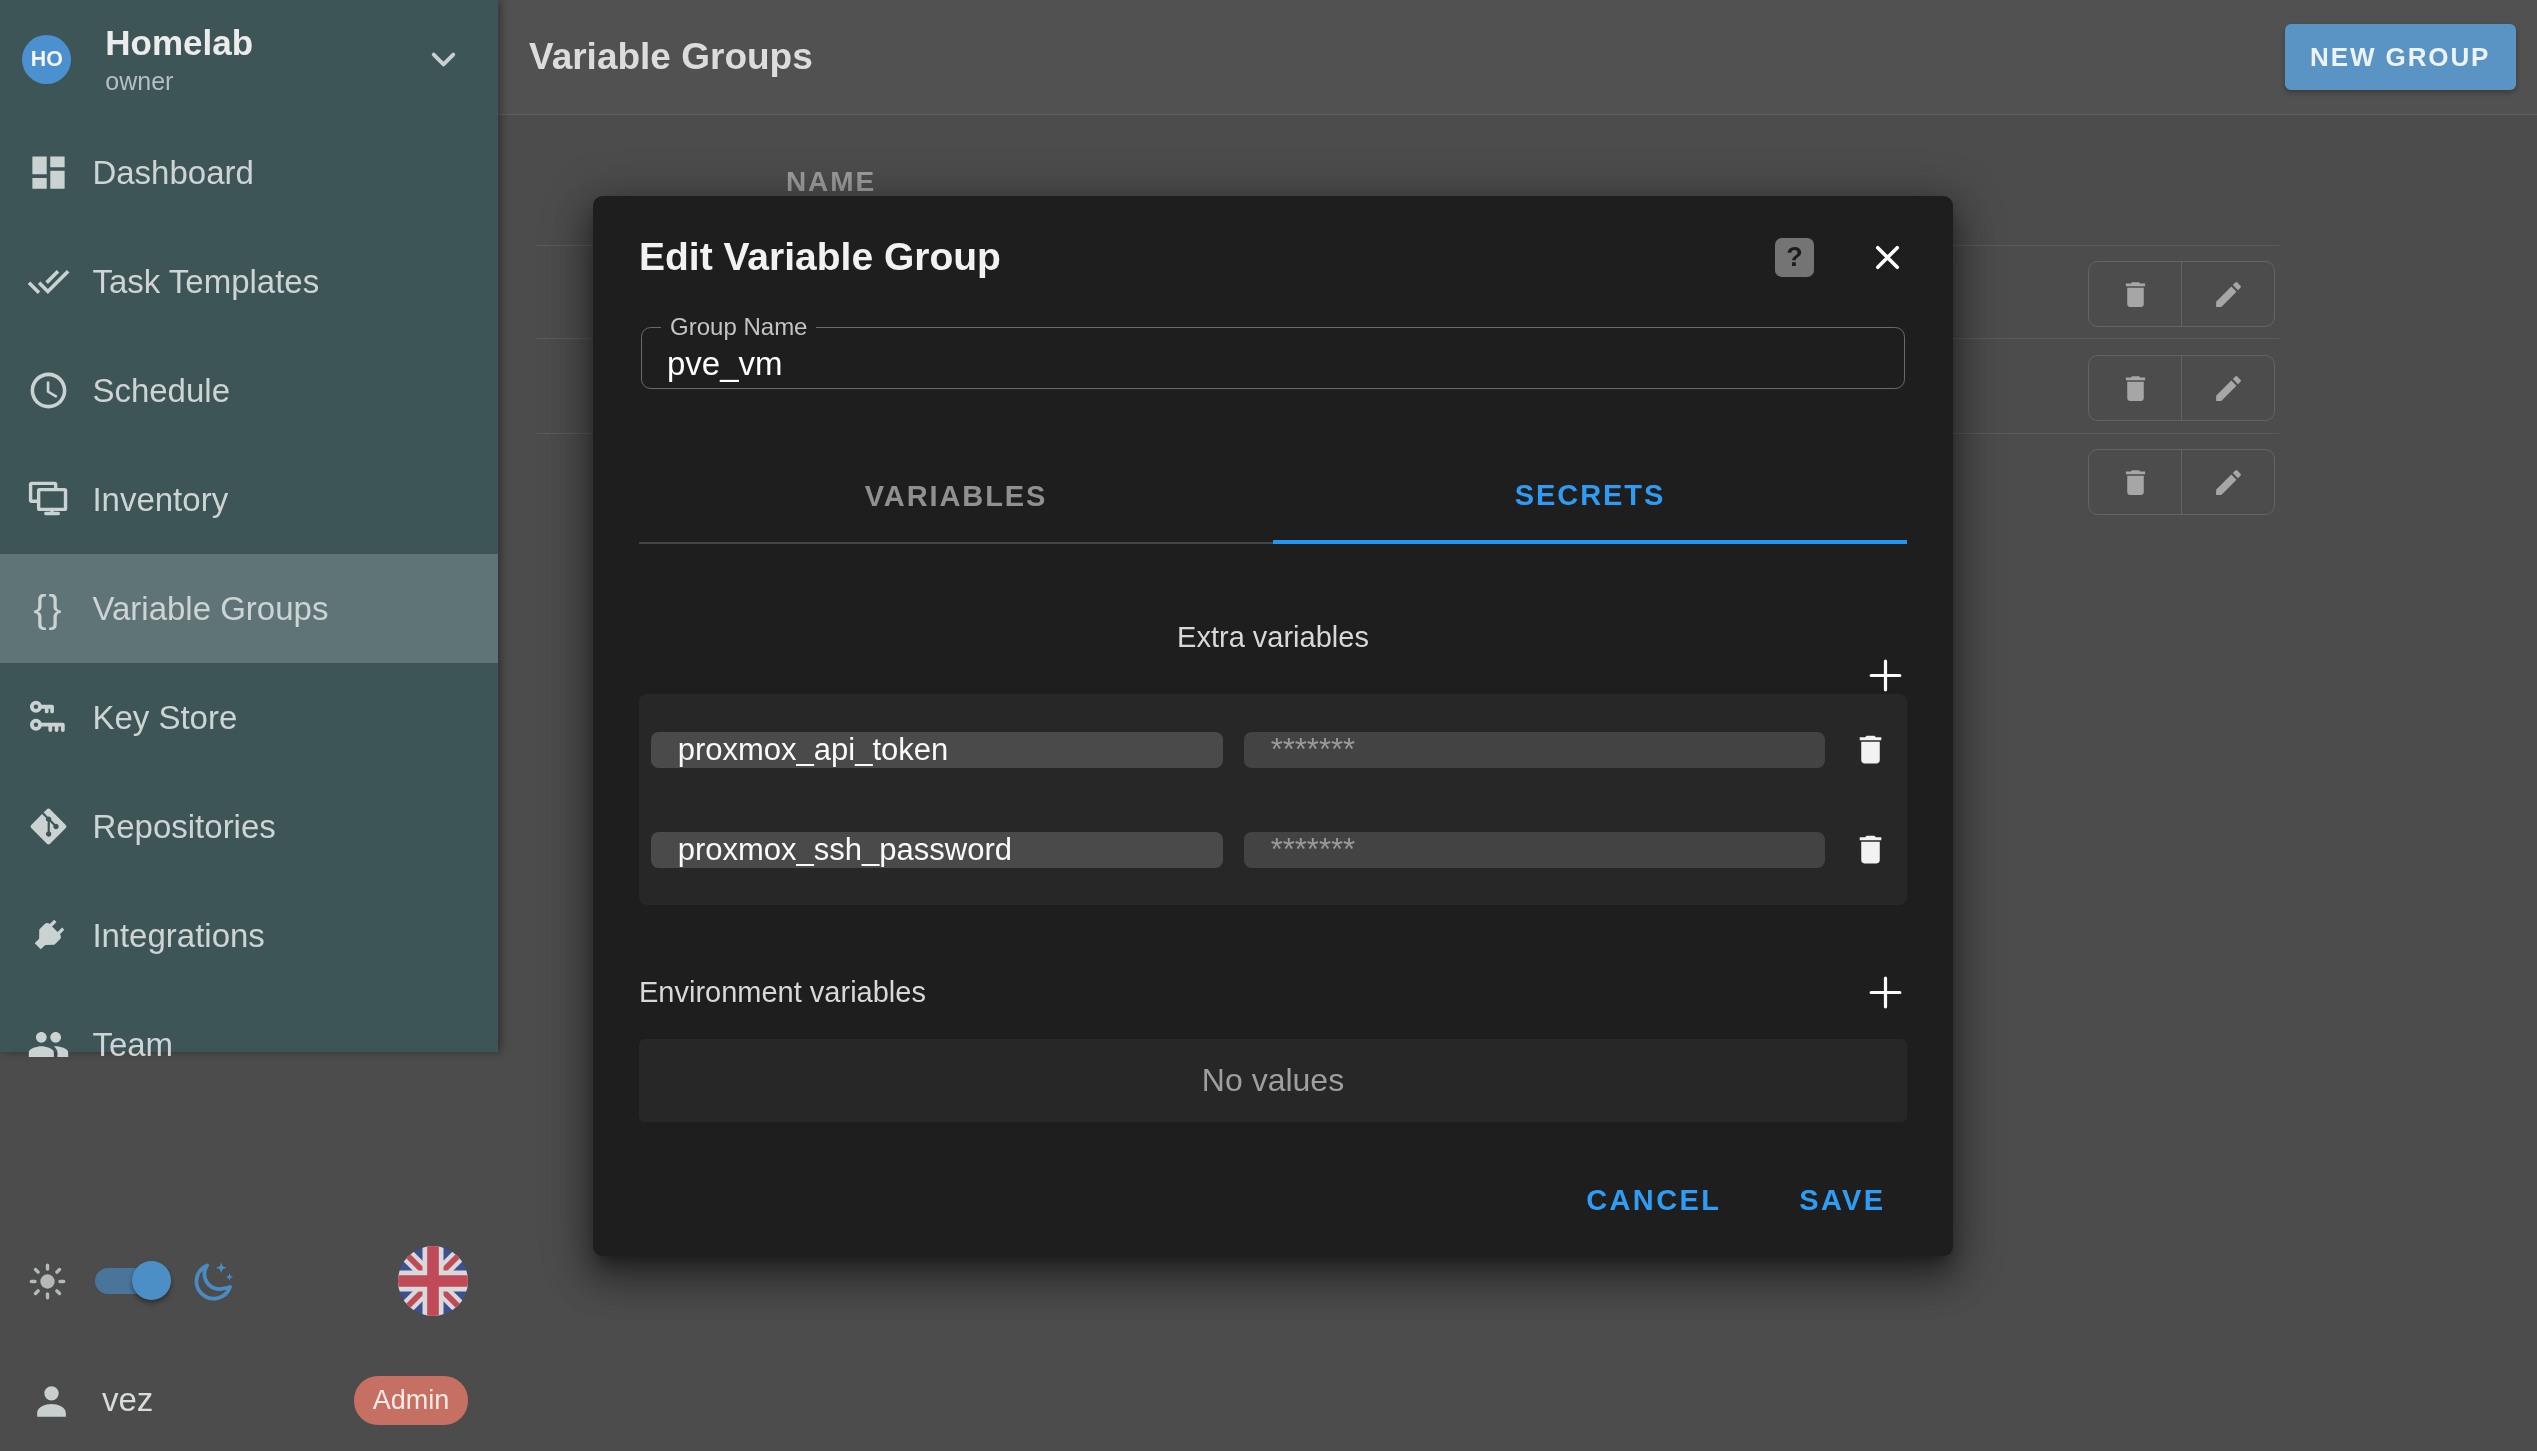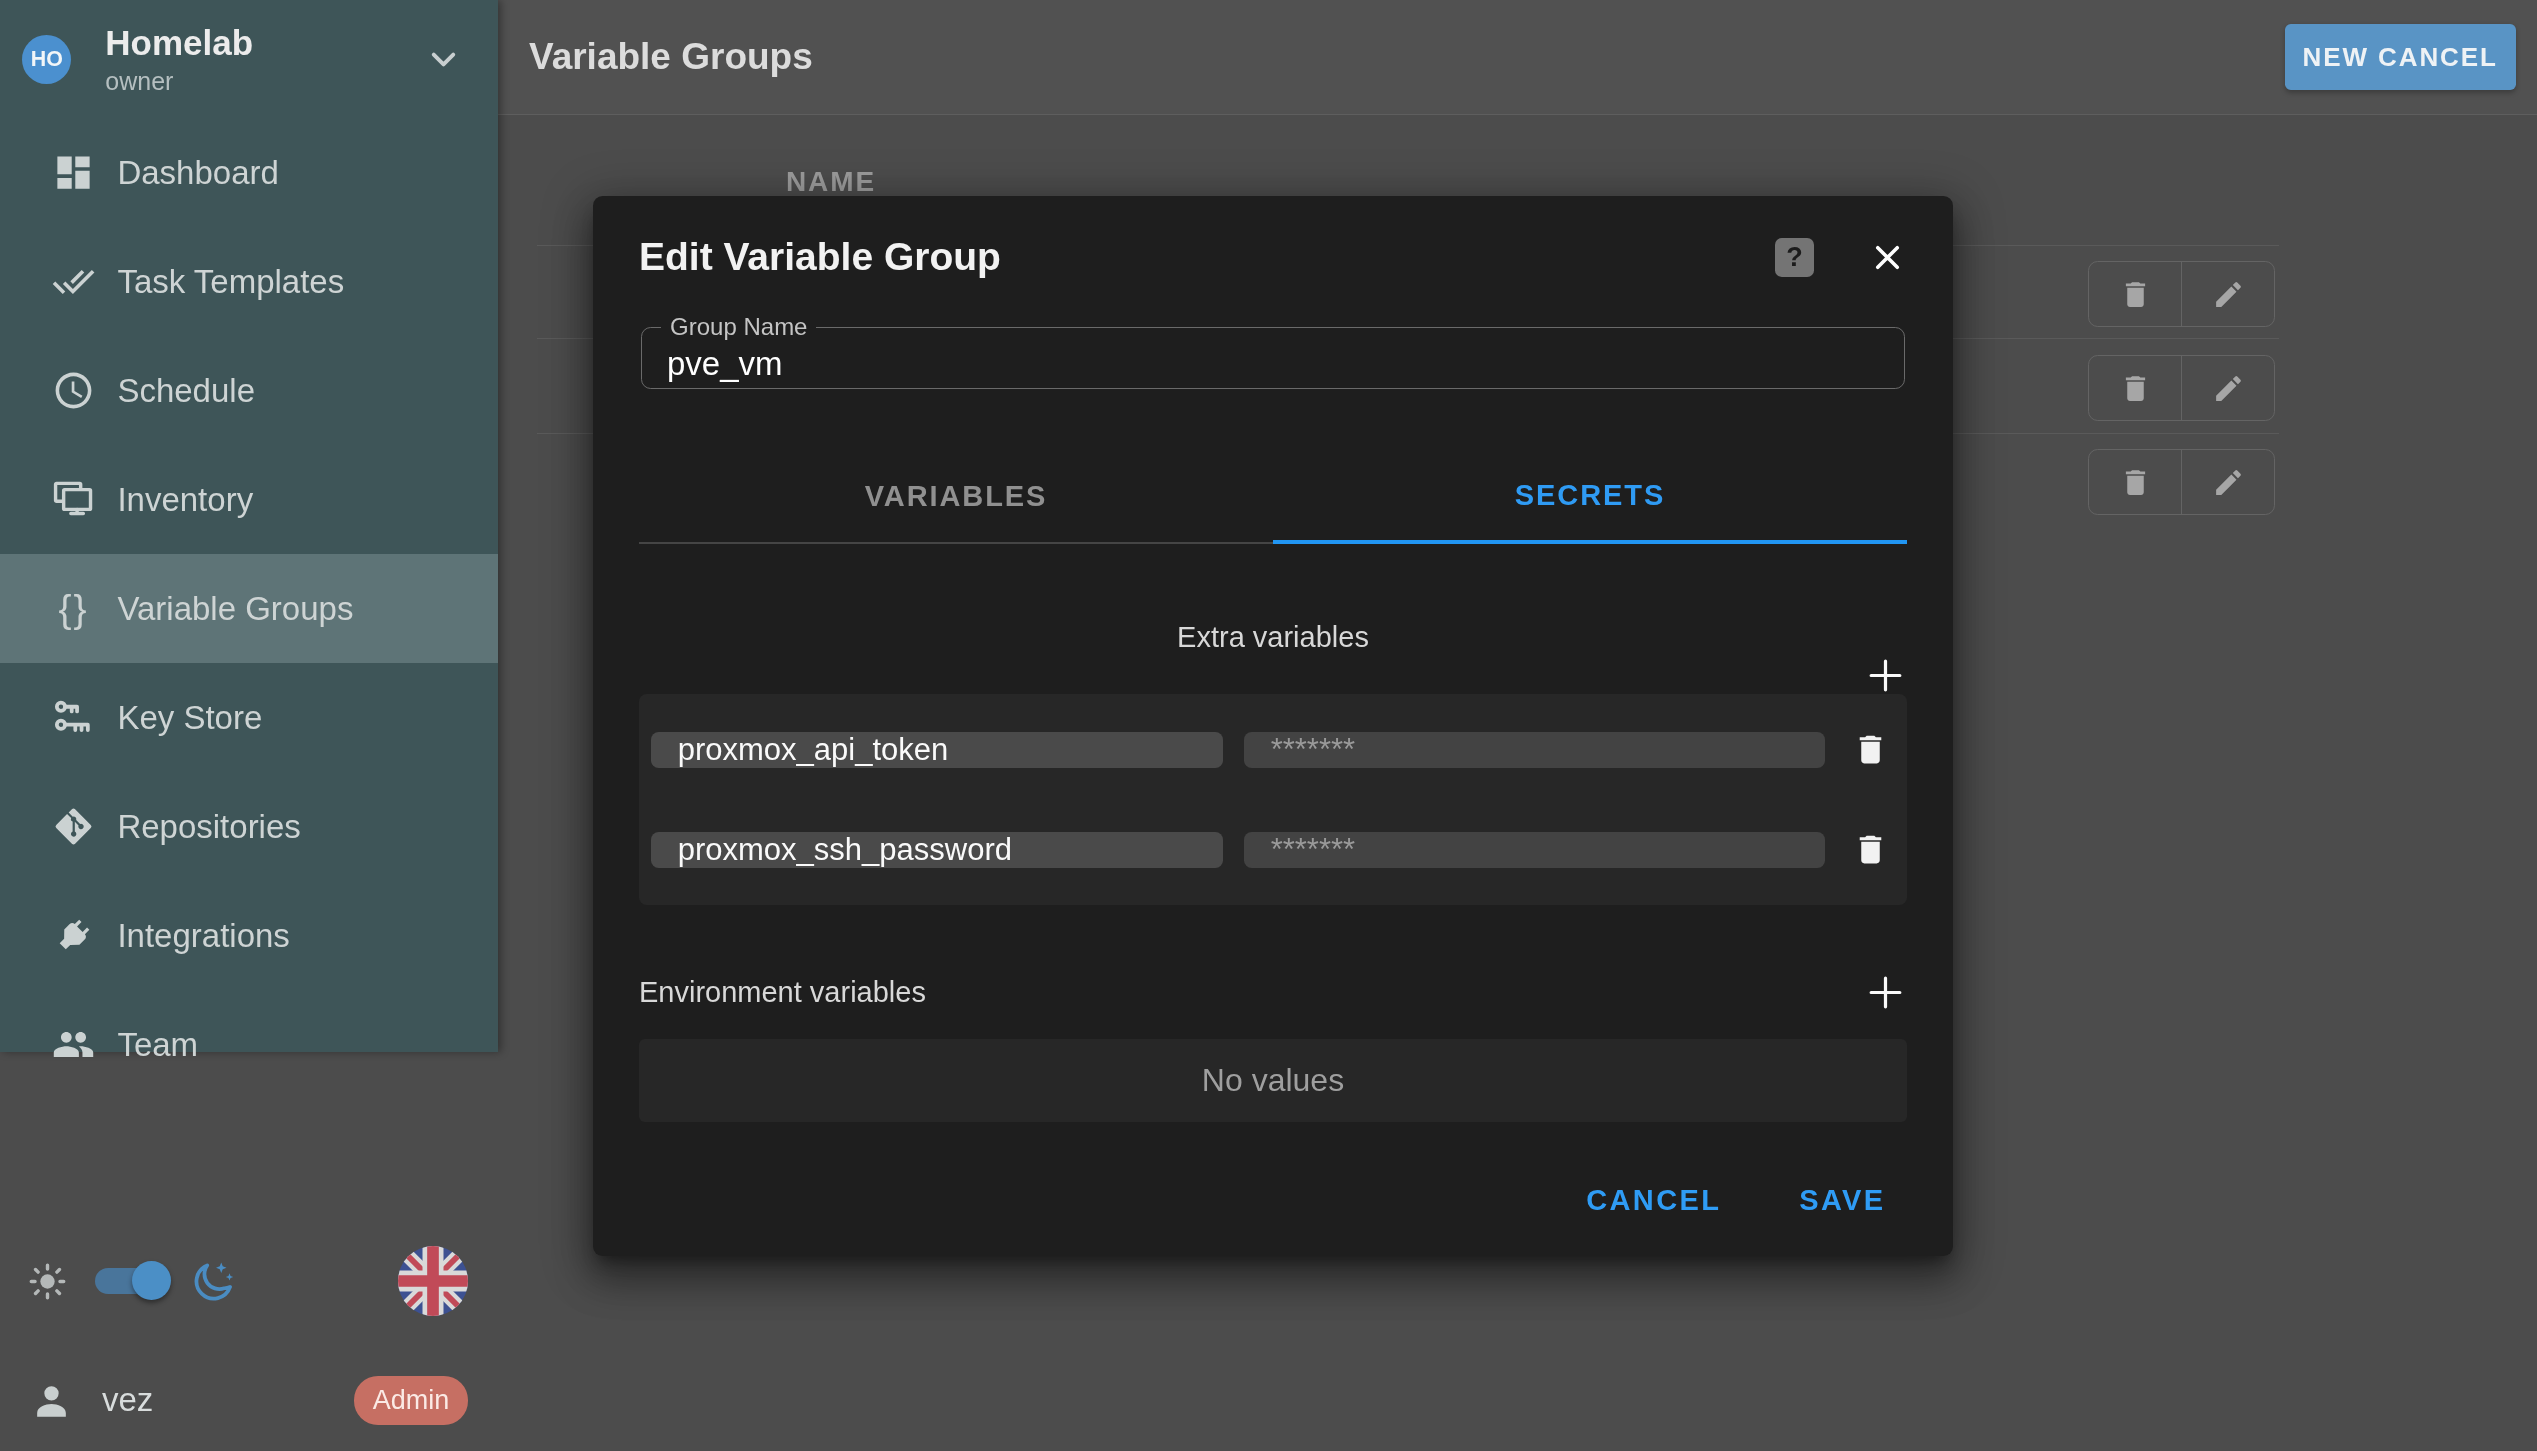--- a/index.html
+++ b/index.html
@@ -17,21 +17,21 @@
   }
   .ws-header{height:118px;display:flex;align-items:center;padding:0 35px 0 22.3px;box-sizing:border-box;cursor:pointer;}
   .ws-avatar{width:49px;height:49px;border-radius:50%;background:#4B90CF;color:#F2F6F8;
     font-size:21.4px;font-weight:bold;display:flex;align-items:center;justify-content:center;flex:0 0 auto;}
   .ws-text{margin-left:34px;line-height:1.15;}
   .ws-name{font-size:35px;font-weight:bold;color:#ECECEC;}
   .ws-role{font-size:25px;color:#B5BFC0;margin-top:3.9px;}
   .ws-chevron{margin-left:auto;width:39px;height:39px;color:#C8CFD0;}
 
   .menu{position:absolute;top:118px;left:0;right:0;}
-  .menu-item{height:109px;display:flex;align-items:center;padding-left:51px;cursor:pointer;color:#CBD2D2;}
+  .menu-item{height:109px;display:flex;align-items:center;padding-left:26px;cursor:pointer;color:#CBD2D2;}
   .menu-item.active{background:#5E7477;}
   .mi-icon{width:45px;height:45px;margin-right:21.4px;flex:0 0 auto;display:flex;align-items:center;justify-content:center;}
   .mi-icon svg{width:43px;height:43px;}
   .mi-braces{font-size:39px;font-weight:500;letter-spacing:1.9px;line-height:1;}
   .mi-label{font-size:33px;color:#CED4D4;}
 
   .theme-row{position:absolute;top:1246px;left:0;right:0;height:70px;display:flex;align-items:center;padding-left:27px;box-sizing:border-box;}
   .sun-icon{width:41px;height:41px;color:#B4B8B8;}
   .toggle{position:relative;width:72px;height:26px;margin-left:27px;cursor:pointer;}
   .toggle-track{position:absolute;inset:0;border-radius:13.6px;background:#49759B;}
@@ -251,21 +251,21 @@
         </svg>
     </span>
     <span class="user-name">vez</span>
     <span class="admin-badge">Admin</span>
   </div>
 </aside>
 
 <div class="main">
   <header class="appbar">
     <span class="app-title">Variable Groups</span>
-    <button class="new-group-btn">NEW CANCEL</button>
+    <button class="new-group-btn">NEW GROUP</button>
   </header>
 
   <div class="table-bg">
     <span class="col-header">NAME</span>
     <div class="row-divider" style="top:130px"></div>
     <div class="row-divider" style="top:223px"></div>
     <div class="row-divider" style="top:318px"></div>
 
     <div class="row-actions" style="top:146px">
       <span class="cell">

